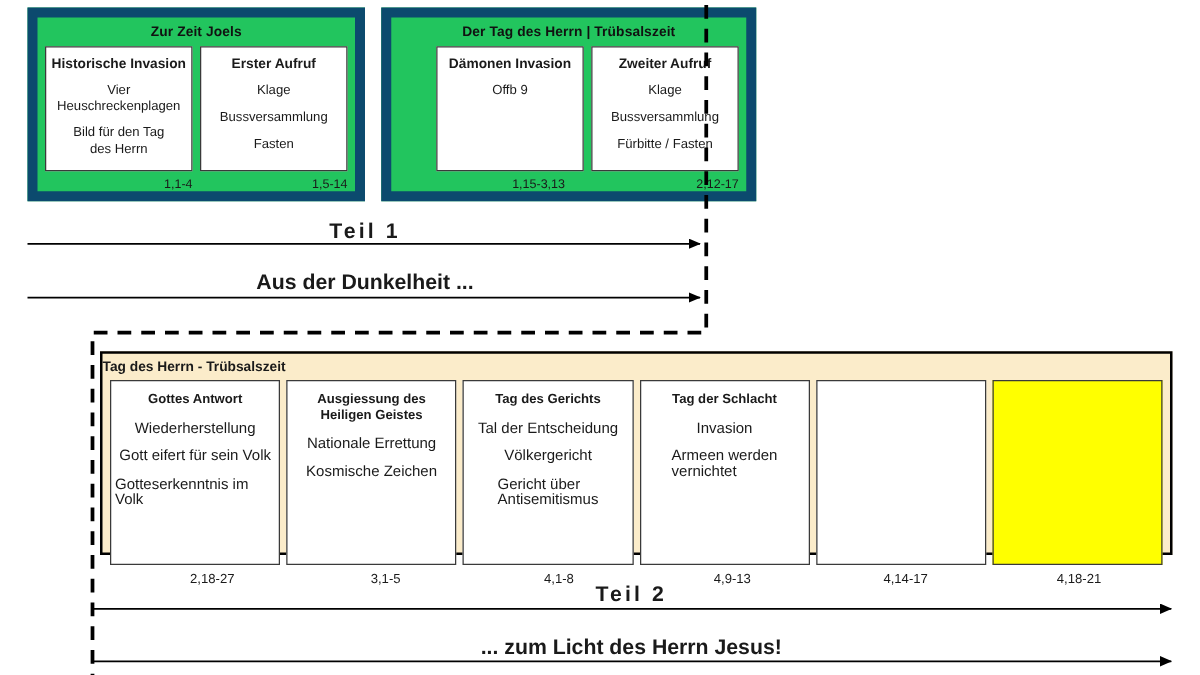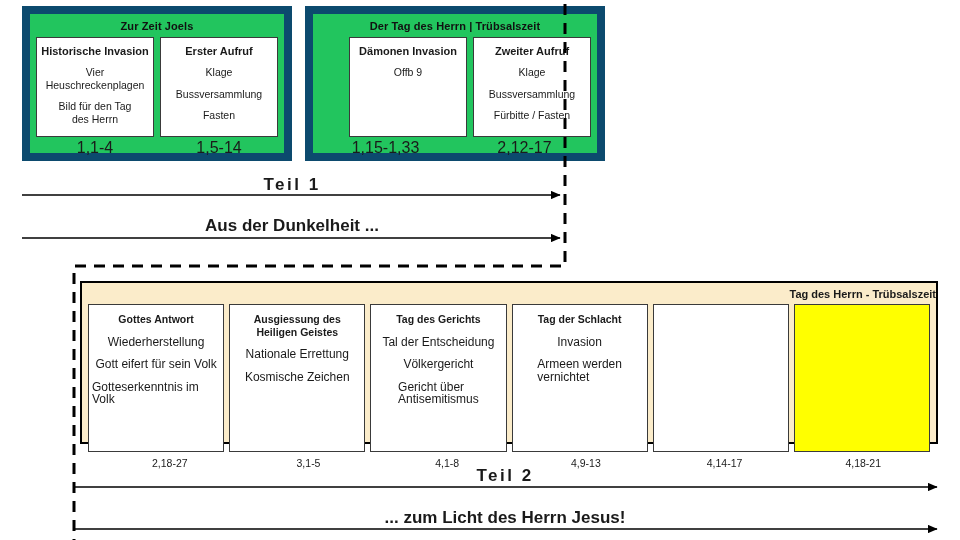--- a/index.html
+++ b/index.html
@@ -62,43 +62,43 @@
     white-space:pre-line;
   }
   .card-line:last-child { margin-bottom:0; }
   .group-refs {
     display:flex;
     gap:6px;
     padding:5px 6px 5px 6px;
   }
   .ref {
     flex:1 1 0;
-    text-align:center;
-    font-size:16px;
+    text-align:right;
+    font-size:10px;
     line-height:12px;
   }
 
   
   .arrow-label {
     position:absolute;
     font-size:17px;
     font-weight:bold;
     white-space:nowrap;
     text-align:center;
   }
   .arrow-label.spaced { letter-spacing:2.5px; }
 
   
   #band {
     position:absolute;
     background:#fbecca;
     border:2px solid #000;
   }
   #band-title {
-    text-align:right;
+    text-align:left;
     font-size:11px;
     font-weight:bold;
     padding:5px 0 4px 0;
   }
   #band-cols {
     display:flex;
     gap:5px;
     padding:0 6px;
   }
   .bcard {
@@ -174,21 +174,21 @@
         <div class="card-line">Offb 9</div>
       </div>
       <div class="card">
         <div class="card-title">Zweiter Aufruf</div>
         <div class="card-line">Klage</div>
         <div class="card-line">Bussversammlung</div>
         <div class="card-line">Fürbitte / Fasten</div>
       </div>
     </div>
     <div class="group-refs">
-      <div class="ref">1,15-1,33</div>
+      <div class="ref">1,15-3,13</div>
       <div class="ref">2,12-17</div>
     </div>
   </div>
 
   <div class="arrow-label spaced" style="left:22px; top:175px; width:540px;">Teil 1</div>
   <div class="arrow-label" style="left:22px; top:216px; width:540px;">Aus der Dunkelheit ...</div>
 
   <div id="band" style="left:80px; top:281px; width:858px; height:163px;">
     <div id="band-title">Tag des Herrn - Trübsalszeit</div>
     <div id="band-cols">

